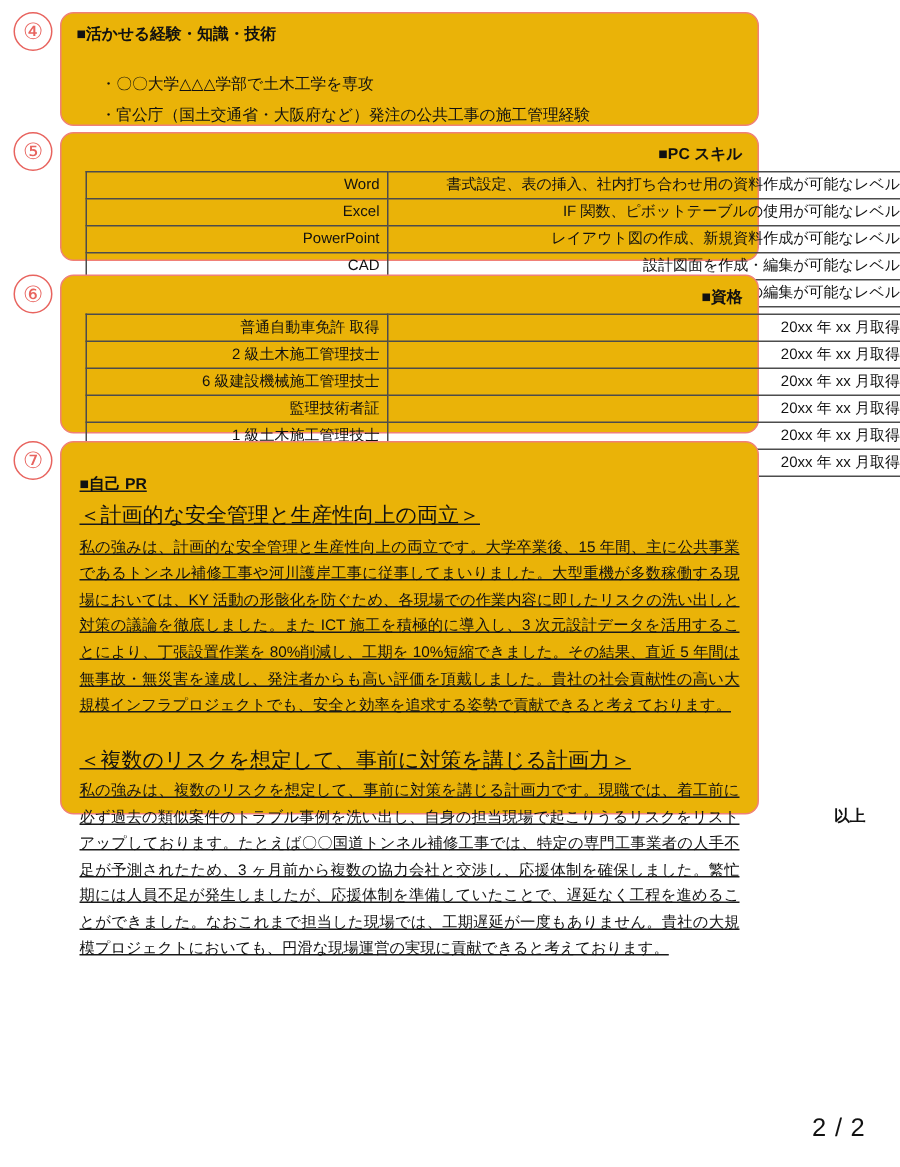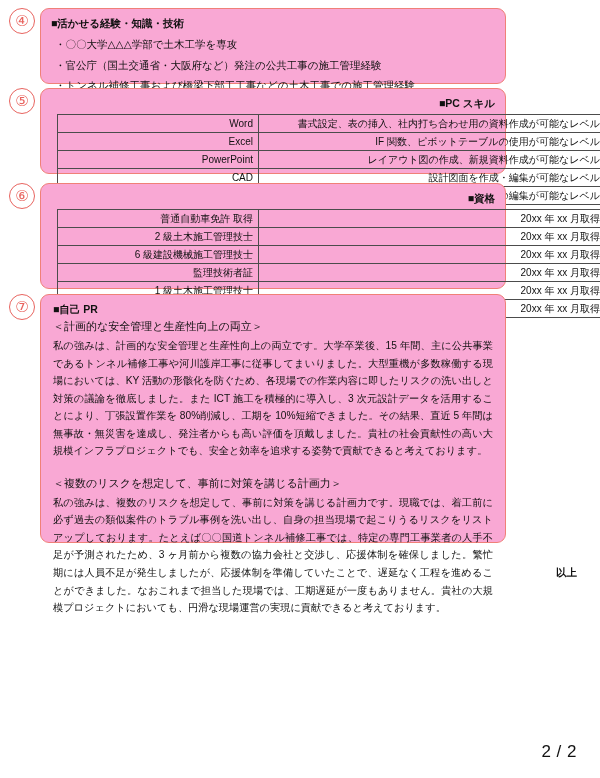--- a/index.html
+++ b/index.html
@@ -42,35 +42,35 @@
   }
 
   
   .frame {
     position: absolute;
     left: 40px;
     width: 466px;
     border: 1.2px solid #f08078;
     border-radius: 9px;
     box-sizing: border-box;
-    background: #f9a8d4;
+    background: #eab308;
   }
 
   .sec-head {
     font-size: 10.5px;
     font-weight: bold;
     color: #111;
     margin: 0;
     padding: 0;
     line-height: 1.35;
     white-space: nowrap;
   }
 
   .bullet-list {
-    margin: 4px;
+    margin: 16px;
     padding: 0;
     list-style: none;
   }
   .bullet-list li {
     font-size: 10.5px;
     line-height: 1.95;
     color: #111;
     white-space: nowrap;
   }
 
@@ -89,21 +89,21 @@
     color: #111;
     height: 10px;
     white-space: nowrap;
     overflow: hidden;
   }
   td.col-key   { width: 190px; }
   td.col-val   { width: 336px; }
 
   
   .pr-sub {
-    font-size: 11px;
+    font-size: 14px;
     line-height: 1.9;
     color: #111;
     margin: 0;
     white-space: nowrap;
   }
   .pr-body {
     font-size: 10.2px;
     line-height: 1.72;
     color: #111;
     margin: 0;
@@ -201,29 +201,29 @@
           <td class="col-val">20xx 年 xx 月取得</td>
         </tr>
         <tr>
           <td class="col-key">コンクリート診断士</td>
           <td class="col-val">20xx 年 xx 月取得</td>
         </tr>
       </tbody>
     </table>
   </section>
 
-  <section class="frame" style="top:294px; height:249px; padding:7px 12px 0 12px;">
+  <section class="frame" style="top:294px; height:249px; padding:21px 12px 0 12px;text-decoration:underline;">
     <div class="sec-head">■自己 PR</div>
 
     <div class="pr-sub">＜計画的な安全管理と生産性向上の両立＞</div>
     <p class="pr-body">私の強みは、計画的な安全管理と生産性向上の両立です。大学卒業後、15 年間、主に公共事業であるトンネル補修工事や河川護岸工事に従事してまいりました。大型重機が多数稼働する現場においては、KY 活動の形骸化を防ぐため、各現場での作業内容に即したリスクの洗い出しと対策の議論を徹底しました。また ICT 施工を積極的に導入し、3 次元設計データを活用することにより、丁張設置作業を 80%削減し、工期を 10%短縮できました。その結果、直近 5 年間は無事故・無災害を達成し、発注者からも高い評価を頂戴しました。貴社の社会貢献性の高い大規模インフラプロジェクトでも、安全と効率を追求する姿勢で貢献できると考えております。</p>
 
     <div class="pr-gap"></div>
 
     <div class="pr-sub">＜複数のリスクを想定して、事前に対策を講じる計画力＞</div>
     <p class="pr-body">私の強みは、複数のリスクを想定して、事前に対策を講じる計画力です。現職では、着工前に必ず過去の類似案件のトラブル事例を洗い出し、自身の担当現場で起こりうるリスクをリストアップしております。たとえば〇〇国道トンネル補修工事では、特定の専門工事業者の人手不足が予測されたため、3 ヶ月前から複数の協力会社と交渉し、応援体制を確保しました。繁忙期には人員不足が発生しましたが、応援体制を準備していたことで、遅延なく工程を進めることができました。なおこれまで担当した現場では、工期遅延が一度もありません。貴社の大規模プロジェクトにおいても、円滑な現場運営の実現に貢献できると考えております。</p>
   </section>
 
-  <div class="closing" style="top:566px;padding-left:44px;">以上</div>
+  <div class="closing" style="top:537px;padding-left:44px;">以上</div>
 
   <div class="pagenum" style="top:742px;">2 / 2</div>
 
 </div>
 
 </body></html>

